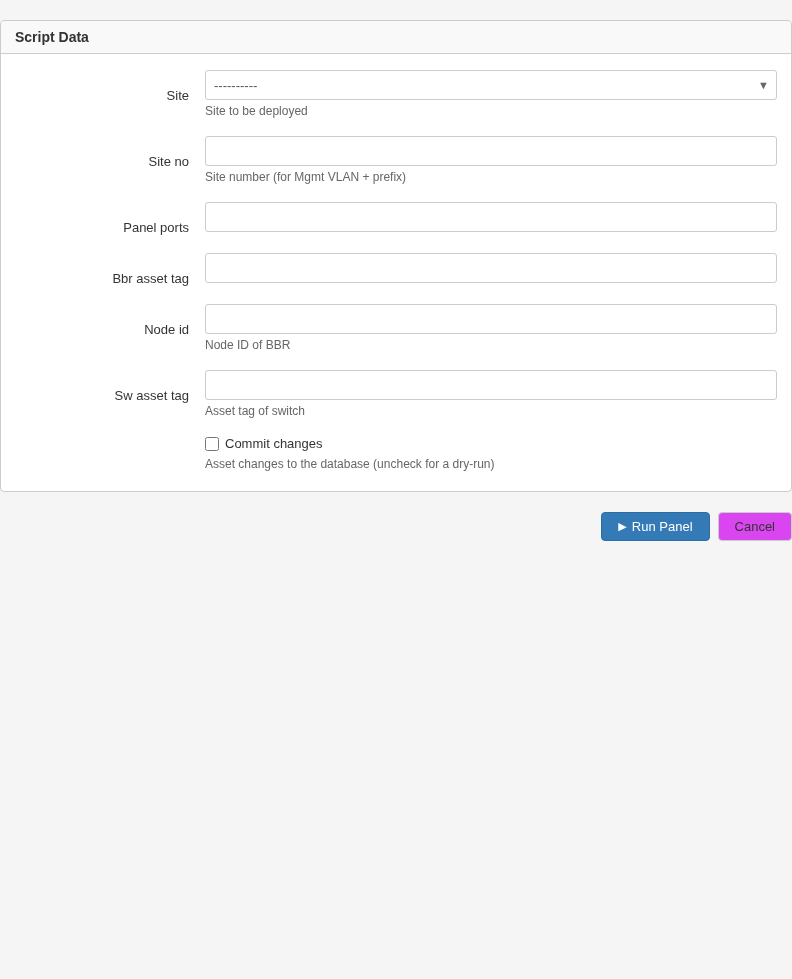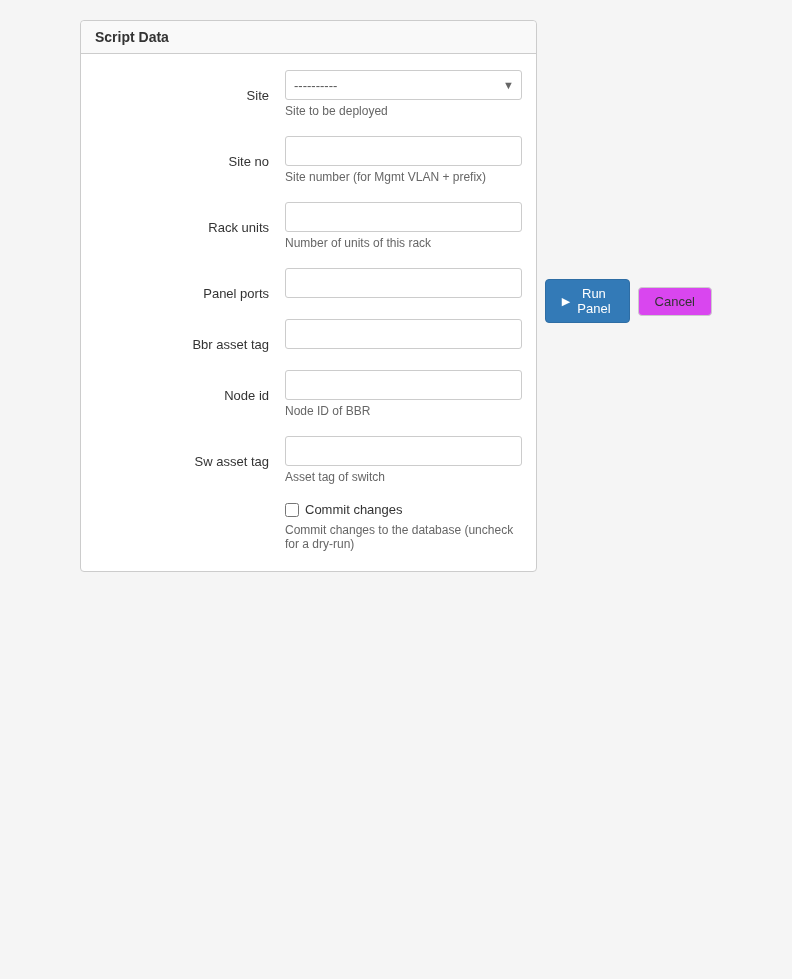--- a/index.html
+++ b/index.html
@@ -13,24 +13,24 @@
       font-size: 13px;
       background: #f5f5f5;
       display: flex;
       flex-direction: column;
       align-items: center;
       padding: 20px;
       min-height: 979px;
     }
 
     .page-wrapper {
-      width: 632px;
-      display: flex;
-      flex-direction: row;
-      gap: 8px;
+      width: 792px;
+      display: flex;
+      flex-direction: column;
+      gap: 0;
     }
 
     .card {
       background: #ffffff;
       border: 1px solid #cccccc;
       border-radius: 4px;
       margin-bottom: 10px;
     }
 
     .card-header {
@@ -200,27 +200,20 @@
 
       <div class="form-row">
         <div class="form-label">Site no</div>
         <div class="form-field-wrapper">
           <input type="text" class="form-control" style="">
           <div class="help-text">Site number (for Mgmt VLAN + prefix)</div>
         </div>
       </div>
 
 
-      <div class="form-row">
-        <div class="form-label">Rack units</div>
-        <div class="form-field-wrapper">
-          <input type="text" class="form-control" style="">
-          <div class="help-text">Number of units of this rack</div>
-        </div>
-      </div>
 
       <div class="form-row">
         <div class="form-label">Panel ports</div>
         <div class="form-field-wrapper">
           <input type="text" class="form-control" style="">
         </div>
       </div>
 
 
       <div class="form-row">
@@ -245,21 +238,21 @@
           <div class="help-text">Asset tag of switch</div>
         </div>
       </div>
 
       <div class="checkbox-row">
         <label class="checkbox-label">
           <input type="checkbox" style="">
           <span>Commit changes</span>
         </label>
       </div>
-      <div class="checkbox-help">Commit changes to the database (uncheck for a dry-run)</div>
+      <div class="checkbox-help">Asset changes to the database (uncheck for a dry-run)</div>
 
     </div>
   </div>
 
   <div class="footer-bar">
     <button class="btn-run">
       <span class="play-icon">▶</span>
       <span>Run Panel</span>
     </button>
     <button class="btn-cancel">Cancel</button>

